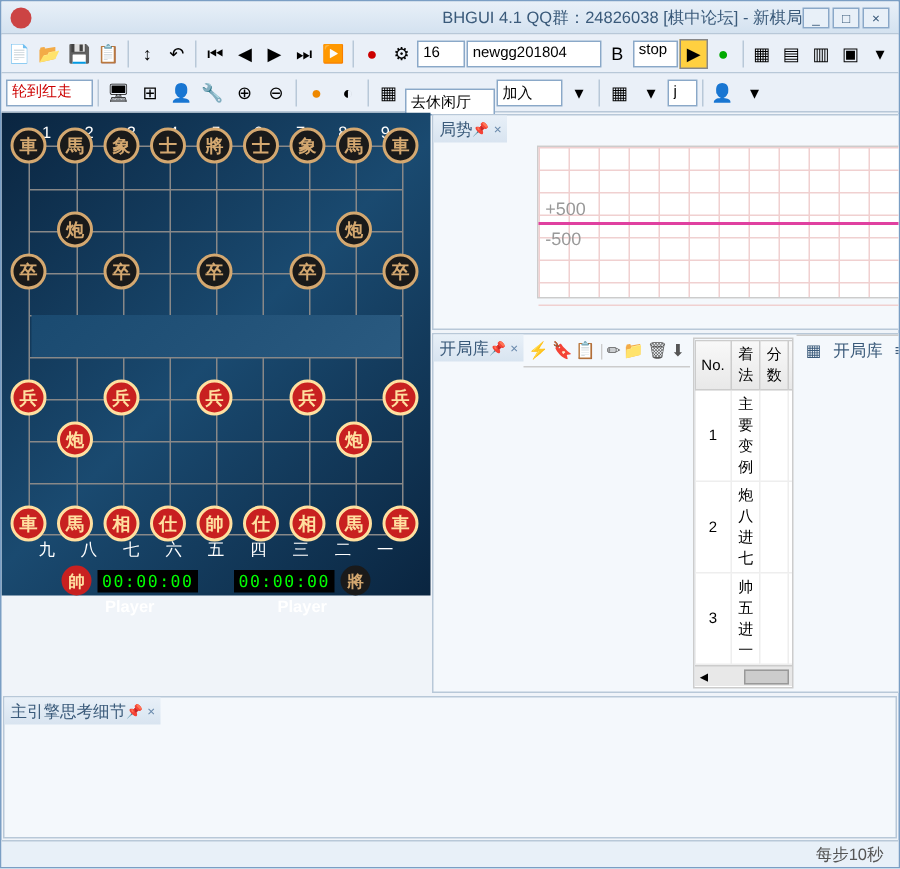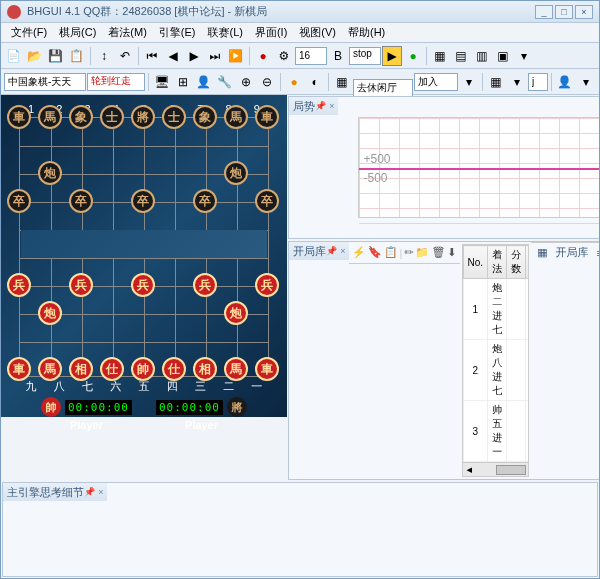--- a/index.html
+++ b/index.html
@@ -1,20 +1,20 @@
 <!DOCTYPE html>
 <html><head>
 <meta charset="utf-8">
 <style>
 *{box-sizing:border-box;margin:0;padding:0;font-family:"Microsoft YaHei",SimSun,sans-serif;font-size:11px}
 body{background:#d4e2f0;width:600px;height:579px;overflow:hidden}
 .window{width:600px;height:579px;background:#f0f4f9;border:1px solid #7a9ec4;display:flex;flex-direction:column}
 .titlebar{height:22px;background:linear-gradient(#e8f0f8,#d4e2f0);display:flex;align-items:center;padding:0 6px;color:#3a5a7a;border-bottom:1px solid #b8c8d8}
 .titlebar-icon{width:14px;height:14px;background:#c44;border-radius:50%;margin-right:6px}
-.titlebar-title{flex:1;text-align:left;font-size:11px}
+.titlebar-title{flex:1;text-align:right;font-size:11px}
 .titlebar-btns{display:flex;gap:2px}
 .titlebar-btns span{width:18px;height:14px;border:1px solid #8aa8c8;background:#e8f0f8;text-align:center;line-height:12px;font-size:9px;cursor:pointer}
 .menubar{height:20px;background:#f0f4f9;display:flex;align-items:center;padding:0 4px;border-bottom:1px solid #b8c8d8}
 .menubar span{padding:2px 6px;cursor:pointer}
 .toolbar{height:26px;display:flex;align-items:center;gap:1px;padding:2px 3px;border-bottom:1px solid #b8c8d8;background:#eaf0f8}
 .tb-btn{width:20px;height:20px;border:1px solid transparent;display:inline-flex;align-items:center;justify-content:center;cursor:pointer;font-size:12px}
 .tb-sep{width:1px;height:18px;background:#b8c8d8;margin:0 2px}
 .tb-input{height:18px;border:1px solid #8aa8c8;background:#fff;padding:0 3px;font-size:10px}
 .tb-spin{width:32px}
 .tb-combo{width:90px}
@@ -71,63 +71,53 @@
   <div class="titlebar">
     <div class="titlebar-icon"></div>
     <div class="titlebar-title">BHGUI 4.1 QQ群：24826038 [棋中论坛] - 新棋局</div>
     <div class="titlebar-btns">
       <span>_</span>
       <span>□</span>
       <span>×</span>
     </div>
   </div>
 
-  <div class="menubar" id="menubar">
-      <span>文件(F)</span>
-      <span>棋局(C)</span>
-      <span>着法(M)</span>
-      <span>引擎(E)</span>
-      <span>联赛(L)</span>
-      <span>界面(I)</span>
-      <span>视图(V)</span>
-      <span>帮助(H)</span>
-    </div>
 
   <div class="toolbar">
     <span class="tb-btn">📄</span>
     <span class="tb-btn">📂</span>
     <span class="tb-btn">💾</span>
     <span class="tb-btn">📋</span>
     <span class="tb-sep"></span>
     <span class="tb-btn">↕</span>
     <span class="tb-btn">↶</span>
     <span class="tb-sep"></span>
     <span class="tb-btn">⏮</span>
     <span class="tb-btn">◀</span>
     <span class="tb-btn">▶</span>
     <span class="tb-btn">⏭</span>
     <span class="tb-btn">▶️</span>
     <span class="tb-sep"></span>
     <span class="tb-btn" style="color:#c00">●</span>
     <span class="tb-btn">⚙</span>
     <input class="tb-input tb-spin" value="16" style="">
+    <input class="tb-input tb-combo" value="newgg201804" style="">
     <span class="tb-btn">B</span>
     <span class="tb-input" style="width:32px">stop</span>
     <span class="tb-btn" style="background:#ffd040;border:1px solid #888">▶</span>
     <span class="tb-btn" style="color:#0a0">●</span>
     <span class="tb-sep"></span>
     <span class="tb-btn">▦</span>
     <span class="tb-btn">▤</span>
     <span class="tb-btn">▥</span>
     <span class="tb-btn">▣</span>
     <span class="tb-btn">▾</span>
   </div>
 
   <div class="toolbar">
-    <input class="tb-input" style="width: 82px;" value="中国象棋-天天">
     <span class="tb-input" style="width:58px;color:#c00">轮到红走</span>
     <span class="tb-sep"></span>
     <span class="tb-btn">🖥</span>
     <span class="tb-btn">⊞</span>
     <span class="tb-btn">👤</span>
     <span class="tb-btn">🔧</span>
     <span class="tb-btn">⊕</span>
     <span class="tb-btn">⊖</span>
     <span class="tb-sep"></span>
     <span class="tb-btn" style="color:#e80">●</span>
@@ -306,21 +296,21 @@
                 <tr>
                   <th>No.</th>
                   <th>着法</th>
                   <th>分数</th>
                   <th>胜率</th>
                   <th>胜</th>
                   <th>和</th>
                 </tr>
                 <tr>
                   <td>1</td>
-                  <td>炮二进七</td>
+                  <td>主要变例</td>
                   <td></td>
                   <td></td>
                   <td></td>
                   <td></td>
                 </tr>
                 <tr>
                   <td>2</td>
                   <td>炮八进七</td>
                   <td></td>
                   <td></td>
@@ -355,13 +345,16 @@
   <div class="panel bottom-panel">
     <div class="panel-hdr">
       <span>主引擎思考细节</span>
       <div class="panel-hdr-btns">
           <span>📌</span>
           <span>×</span>
         </div>
     </div>
   </div>
 
+  <div class="statusbar">
+    <span>每步10秒</span>
+  </div>
 </div>
 
 </body></html>

